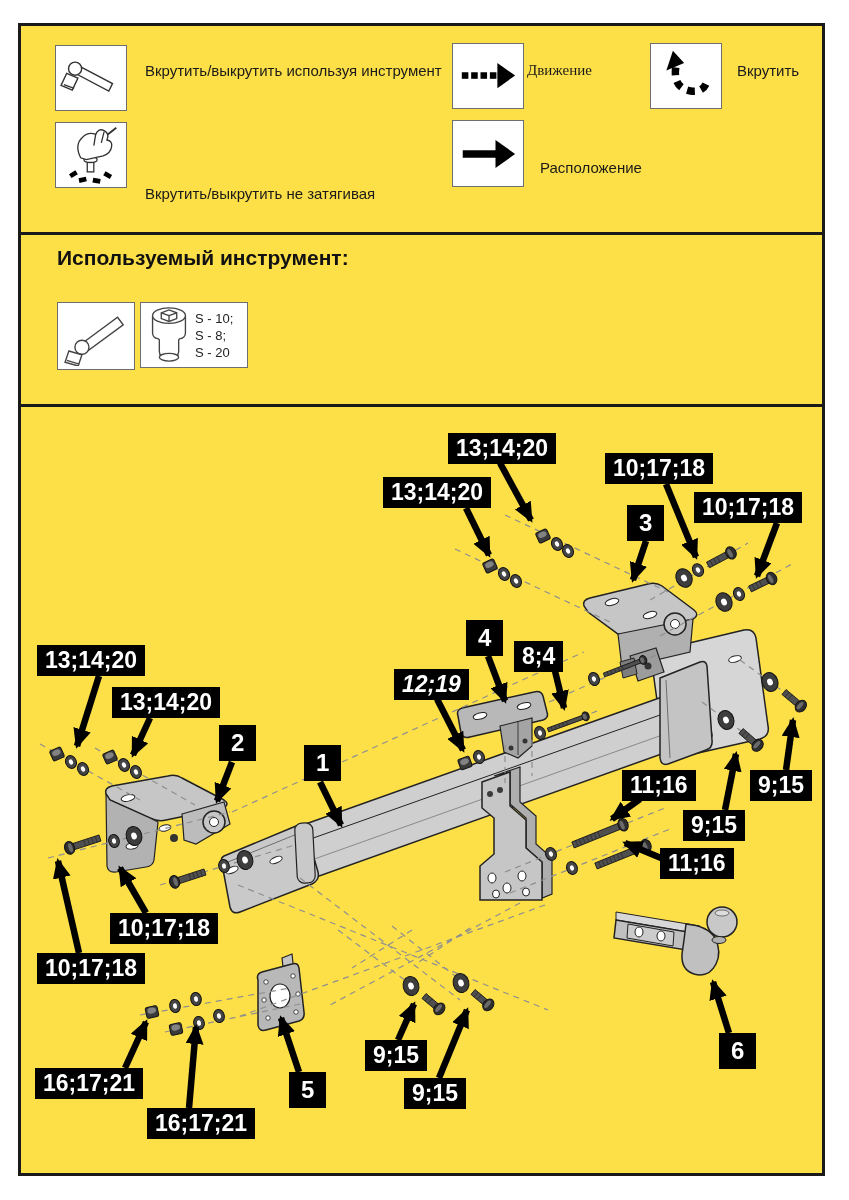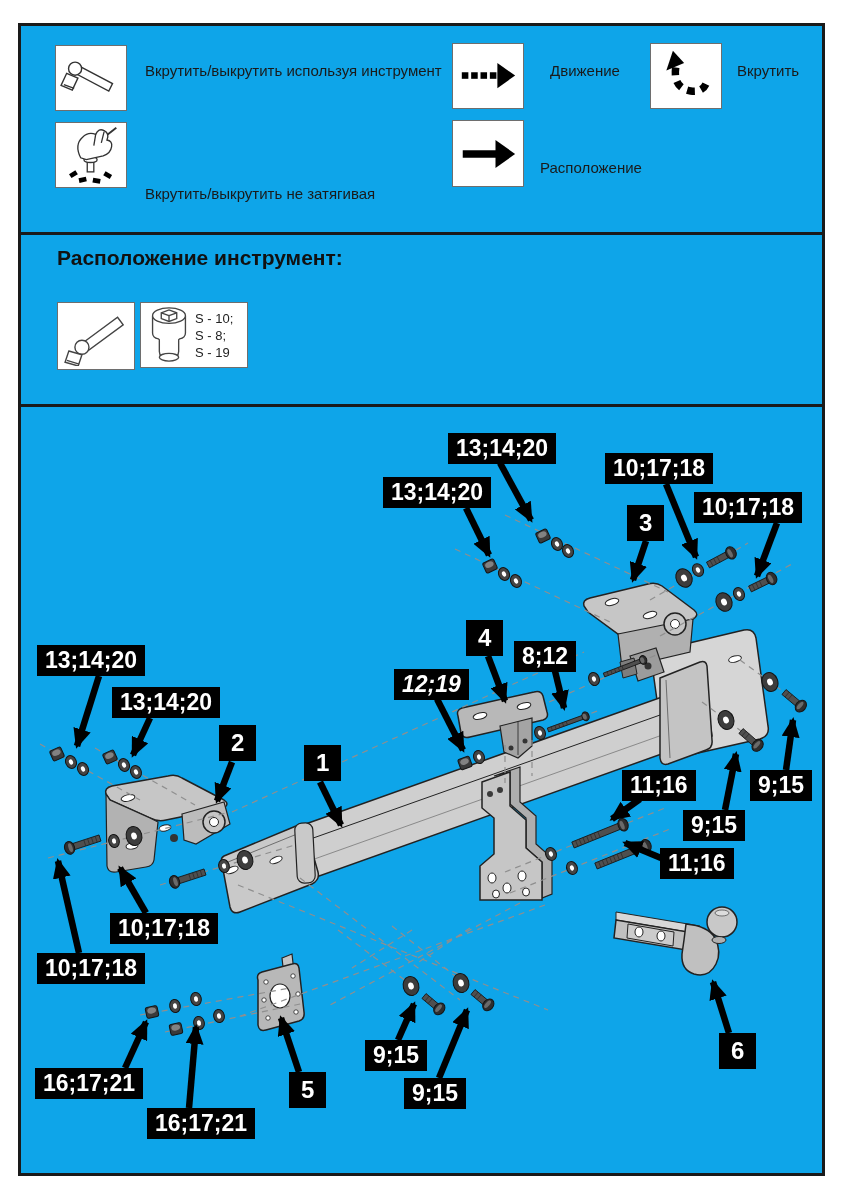--- a/index.html
+++ b/index.html
@@ -1,19 +1,19 @@
 <!DOCTYPE html>
 <html><head>
 <meta charset="utf-8">
 <style>
   html,body{margin:0;padding:0;background:#fff;}
   .page{position:relative;width:849px;height:1200px;background:#fff;
         font-family:"Liberation Sans",sans-serif;overflow:hidden;}
   .frame{position:absolute;left:18px;top:23px;width:801px;height:1147px;
-         border:3px solid #1a1a1a;background:#0ea5e9;}
+         border:3px solid #1a1a1a;background:#fde047;}
   .divider{position:absolute;left:0;width:100%;height:0;border-top:3px solid #1a1a1a;}
   .icon-box{position:absolute;border:1.5px solid #6e6e6e;background:#fff;
             display:flex;align-items:center;justify-content:center;}
   .legend-label{position:absolute;font-size:15px;color:#1a1a1a;white-space:nowrap;}
   .tools-title{position:absolute;font-size:21px;font-weight:700;color:#111;white-space:nowrap;}
   .socket-sizes{display:flex;flex-direction:column;
                 font-size:13px;color:#222;line-height:17px;margin-left:4px;}
   .callout{position:absolute;background:#000;color:#fff;font-weight:700;
            font-size:23px;line-height:25px;padding:3px 8px;white-space:nowrap;z-index:6;}
   .callout.num{font-size:24px;line-height:26px;padding:5px 12px;}
@@ -63,21 +63,21 @@
         <svg width="66" height="58" viewBox="0 0 70 62">
           <g fill="#000">
             <rect x="7" y="27" width="7" height="7"></rect>
               <rect x="17" y="27" width="7" height="7"></rect>
             <rect x="27" y="27" width="7" height="7"></rect>
               <rect x="37" y="27" width="7" height="7"></rect>
             <polygon points="45,17 64,30.5 45,44"></polygon>
           </g>
         </svg>
       </div>
-      <div class="legend-label" style="left:529px;top:36px;">Движение</div>
+      <div class="legend-label" style="left:506px;top:36px;font-family:Liberation Serif, serif;">Движение</div>
 
       <div class="icon-box" style="left:431px;top:94px;width:70px;height:65px;">
         <svg width="66" height="58" viewBox="0 0 70 62">
           <g fill="#000">
             <rect x="8" y="27" width="36" height="8"></rect>
             <polygon points="43,16 64,31 43,46"></polygon>
           </g>
         </svg>
       </div>
       <div class="legend-label" style="left:519px;top:121px;margin-top:12px;">Расположение</div>
@@ -87,21 +87,21 @@
           <path d="M24,22 Q21,44 40,47 Q53,49 57,38" fill="none" stroke="#000" stroke-width="8" stroke-dasharray="8 7"></path>
           <polygon points="14,25 21,4 33,17" fill="#000"></polygon>
         </svg>
       </div>
       <div class="legend-label" style="left:716px;top:36px;">Вкрутить</div>
     </div>
 
     <div class="divider" style="top:206px;"></div>
 
     <div>
-      <div class="tools-title" style="left:36px;top:220px;">Расположение инструмент:</div>
+      <div class="tools-title" style="left:36px;top:220px;">Используемый инструмент:</div>
 
       <div class="icon-box" style="left:36px;top:276px;width:76px;height:66px;">
         <svg width="70" height="60" viewBox="0 0 74 64">
           <g stroke="#444" fill="#fff" stroke-width="1.5">
             <polygon points="22,40 60,12 66,20 28,48"></polygon>
             <circle cx="22" cy="44" r="7.5"></circle>
             <polygon points="8,48 22,52 18,64 4,60"></polygon>
             <line x1="6" y1="58" x2="19" y2="62"></line>
           </g>
         </svg>
@@ -115,21 +115,21 @@
             <polygon points="14,7 22,4 30,7 30,13 22,16 14,13"></polygon>
             <line x1="14" y1="7" x2="22" y2="10"></line>
               <line x1="30" y1="7" x2="22" y2="10"></line>
             <line x1="22" y1="16" x2="22" y2="10"></line>
             <ellipse cx="22" cy="53" rx="10" ry="4"></ellipse>
           </g>
         </svg>
         <div class="socket-sizes">
           <span>S - 10;</span>
           <span>S - 8;</span>
-          <span>S - 19</span>
+          <span>S - 20</span>
         </div>
       </div>
     </div>
 
     <div class="divider" style="top:378px;"></div>
   </div>
 
   <svg id="diagram-svg" width="801" height="766" viewBox="21 406 801 766">
 
     <defs>
@@ -541,21 +541,21 @@
       </g>
   </svg>
 
   <div id="callout-layer" style="position:absolute;left:0;top:0;width:849px;height:1200px;pointer-events:none;">
       <div class="callout" style="left: 448px; top: 433px;">13;14;20</div>
       <div class="callout" style="left: 605px; top: 453px;">10;17;18</div>
       <div class="callout" style="left: 383px; top: 477px;">13;14;20</div>
       <div class="callout num" style="left: 627px; top: 505px;">3</div>
       <div class="callout" style="left: 694px; top: 492px;">10;17;18</div>
       <div class="callout num" style="left: 466px; top: 620px;">4</div>
-      <div class="callout" style="left: 514px; top: 641px;">8;12</div>
+      <div class="callout" style="left: 514px; top: 641px;">8;4</div>
       <div class="callout" style="left: 394px; top: 669px; font-style: italic;">12;19</div>
       <div class="callout" style="left: 37px; top: 645px;">13;14;20</div>
       <div class="callout" style="left: 112px; top: 687px;">13;14;20</div>
       <div class="callout num" style="left: 219px; top: 725px;">2</div>
       <div class="callout num" style="left: 304px; top: 745px;">1</div>
       <div class="callout" style="left: 622px; top: 770px;">11;16</div>
       <div class="callout" style="left: 750px; top: 770px;">9;15</div>
       <div class="callout" style="left: 683px; top: 810px;">9;15</div>
       <div class="callout" style="left: 660px; top: 848px;">11;16</div>
       <div class="callout" style="left: 110px; top: 913px;">10;17;18</div>

